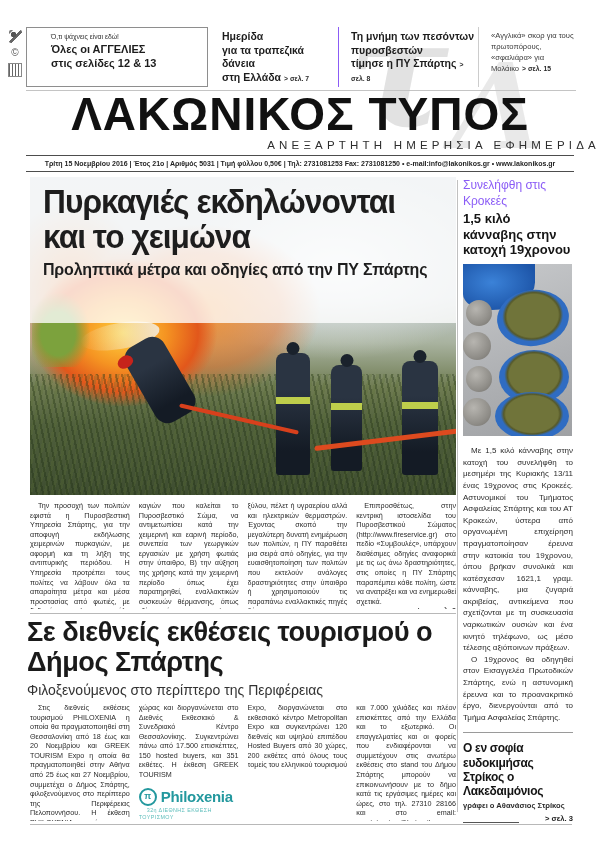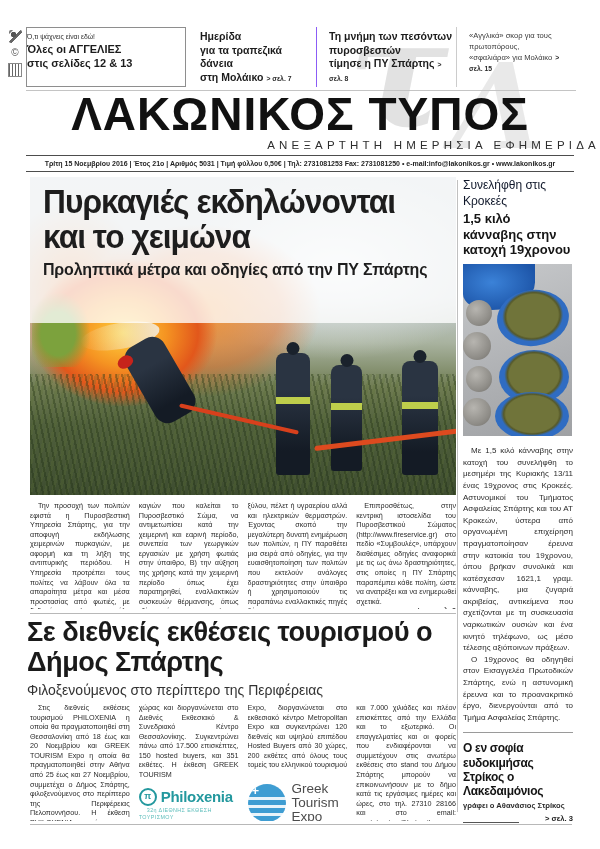--- a/index.html
+++ b/index.html
@@ -19,21 +19,21 @@
      radial-gradient(circle at 35% 35%, #555 0 22%, transparent 25%),
      linear-gradient(135deg,#777 15%,transparent 16%,transparent 45%,#666 46%,#666 60%,transparent 61%);
      border-radius:2px;}
   .mini-copy{font-size:10px;color:#555;line-height:1;}
   .mini-barcode{width:12px;height:12px;border:1px solid #888;
      background:repeating-linear-gradient(90deg,#666 0 1px,transparent 1px 3px);}
 
   
   .teasers{left:26px;top:27px;width:548px;height:60px;display:flex;z-index:2;}
   .teaser{box-sizing:border-box;}
-  .t0{width:160px;border:1px solid #8e8e8e;padding:5px 0 4px;}
+  .t0{width:182px;border:1px solid #8e8e8e;padding:5px 24px 4px;}
   .t1{width:130px;padding:3px 0 0 14px;}
   .t2{width:140px;padding:3px 0 0 12px;border-left:1px solid #8b5cf6;}
   .t3{flex:1;padding:3px 0 0 12px;border-left:1px solid #cccccc;}
   .t-kick{font-size:6.8px;color:#2a2a2a;margin-bottom:2px;}
   .t-big{font-size:11px;font-weight:700;color:#1c1c1c;line-height:1.3;}
   .t-line{font-size:10.5px;font-weight:700;color:#1c1c1c;line-height:1.3;}
   .t-sub{font-size:7.6px;color:#3a3a3a;line-height:1.45;}
   .t-ref{font-size:6.8px;font-weight:700;color:#2a2a2a;margin-left:3px;}
 
   .rule-a{left:26px;right:24px;top:90px;border-top:1px solid #c4c4c4;}
@@ -107,21 +107,21 @@
   .gt{display:flex;align-items:center;gap:6px;margin-top:12px;}
   .gt-globe{width:38px;height:38px;border-radius:50%;position:relative;overflow:hidden;flex:none;
     background:linear-gradient(#3f9dd2 0 26%, rgba(0,0,0,0) 26%),
       repeating-linear-gradient(180deg,#3f9dd2 0 5px,#eaf4fa 5px 8px);}
   .gt-globe::before{content:"+";position:absolute;left:4px;top:-2px;color:#fff;font-size:13px;font-weight:700;}
   .gt-text{font-size:13.5px;line-height:1.04;color:#4c4c4c;text-align:left;text-indent:0;}
 
   
   .sb-divider{left:457px;top:180px;height:632px;border-left:1px solid #c0c0c0;}
   .sidebar{left:463px;top:178px;width:110px;z-index:2;}
-  .sb-kick{font-size:12px;color:#0f172a;line-height:1.3;}
+  .sb-kick{font-size:12px;color:#8b5cf6;line-height:1.3;}
   .sb-title{font-size:13px;font-weight:700;color:#151515;line-height:1.18;margin-top:2px;}
   .weed{width:109px;height:172px;margin-top:7px;position:relative;overflow:hidden;
     background:linear-gradient(160deg,#c8cacc,#aeb0b3 60%,#9fa1a4);}
   .blob{position:absolute;left:0;top:0;width:72px;height:46px;border-radius:0 0 60% 35%;
     background:radial-gradient(ellipse at 40% 40%,#3b82d8,#1d55a8 75%);}
   .bag{position:absolute;border-radius:50%;
     background:radial-gradient(ellipse at 50% 46%,#70743a 0 50%,#56592a 54%,#2f6cc2 60% 80%,#1d4f9e 100%);}
   .b1{left:34px;top:26px;width:72px;height:56px;transform:rotate(-7deg);}
   .b2{left:36px;top:86px;width:70px;height:54px;}
   .b3{left:32px;top:128px;width:74px;height:48px;}
@@ -156,21 +156,21 @@
 
   <div class="abs teasers">
     <div class="teaser t0">
       <div class="t-kick">Ό,τι ψάχνεις είναι εδώ!</div>
       <div class="t-big">Όλες οι ΑΓΓΕΛΙΕΣ</div>
       <div class="t-big">στις σελίδες 12 &amp; 13</div>
     </div>
     <div class="teaser t1">
       <div class="t-line">Ημερίδα</div>
       <div class="t-line">για τα τραπεζικά δάνεια</div>
-      <div class="t-line"><span>στη Μολάικο</span><span class="t-ref">&gt; σελ. 7</span></div>
+      <div class="t-line"><span>στη Ελλάδα</span><span class="t-ref">&gt; σελ. 7</span></div>
     </div>
     <div class="teaser t2">
       <div class="t-line">Τη μνήμη των πεσόντων</div>
       <div class="t-line">πυροσβεστών</div>
       <div class="t-line"><span>τίμησε η ΠΥ Σπάρτης</span><span class="t-ref">&gt; σελ. 8</span></div>
     </div>
     <div class="teaser t3">
       <div class="t-sub">«Αγγλικά» σκορ για τους πρωτοπόρους,</div>
       <div class="t-sub"><span>«σφαλιάρα» για Μολάικο</span><span class="t-ref">&gt; σελ. 15</span></div>
     </div>
@@ -228,24 +228,20 @@
     <div class="col">
       <p style="text-indent:0">χώρας και διοργανώνεται στο Διεθνές Εκθεσιακό &amp; Συνεδριακό Κέντρο Θεσσαλονίκης. Συγκεντρώνει πάνω από 17.500 επισκέπτες, 150 hosted buyers, και 351 εκθέτες. Η έκθεση GREEK TOURISM</p>
       <div class="phx">
         <div class="phx-ic">π</div>
         <div class="phx-name">Philoxenia</div>
       </div>
       <p class="phx-tag">32η ΔΙΕΘΝΗΣ ΕΚΘΕΣΗ ΤΟΥΡΙΣΜΟΥ</p>
     </div>
     <div class="col">
       <p style="text-indent:0">Expo, διοργανώνεται στο εκθεσιακό κέντρο Metropolitan Expo και συγκεντρώνει 120 διεθνείς και υψηλού επιπέδου Hosted Buyers από 30 χώρες, 200 εκθέτες από όλους τους τομείς του ελληνικού τουρισμού</p>
-      <div class="gt">
-        <div class="gt-globe"></div>
-        <div class="gt-text">Greek Tourism Expo</div>
-      </div>
     </div>
     <div class="col">
         <p style="text-indent:0">και 7.000 χιλιάδες και πλέον επισκέπτες από την Ελλάδα και το εξωτερικό. Οι επαγγελματίες και οι φορείς που ενδιαφέρονται να συμμετέχουν στις ανωτέρω εκθέσεις στο stand του Δήμου Σπάρτης μπορούν να επικοινωνήσουν με το δήμο κατά τις εργάσιμες ημέρες και ώρες, στο τηλ. 27310 28166 και στο email: spartatourism@hotmail.gr για περισσότερες πληροφορίες.</p>
       </div>
   </div>
 
   <div class="abs rule-c"></div>
 
   <div class="abs sb-divider"></div>
   <div class="abs sidebar">

